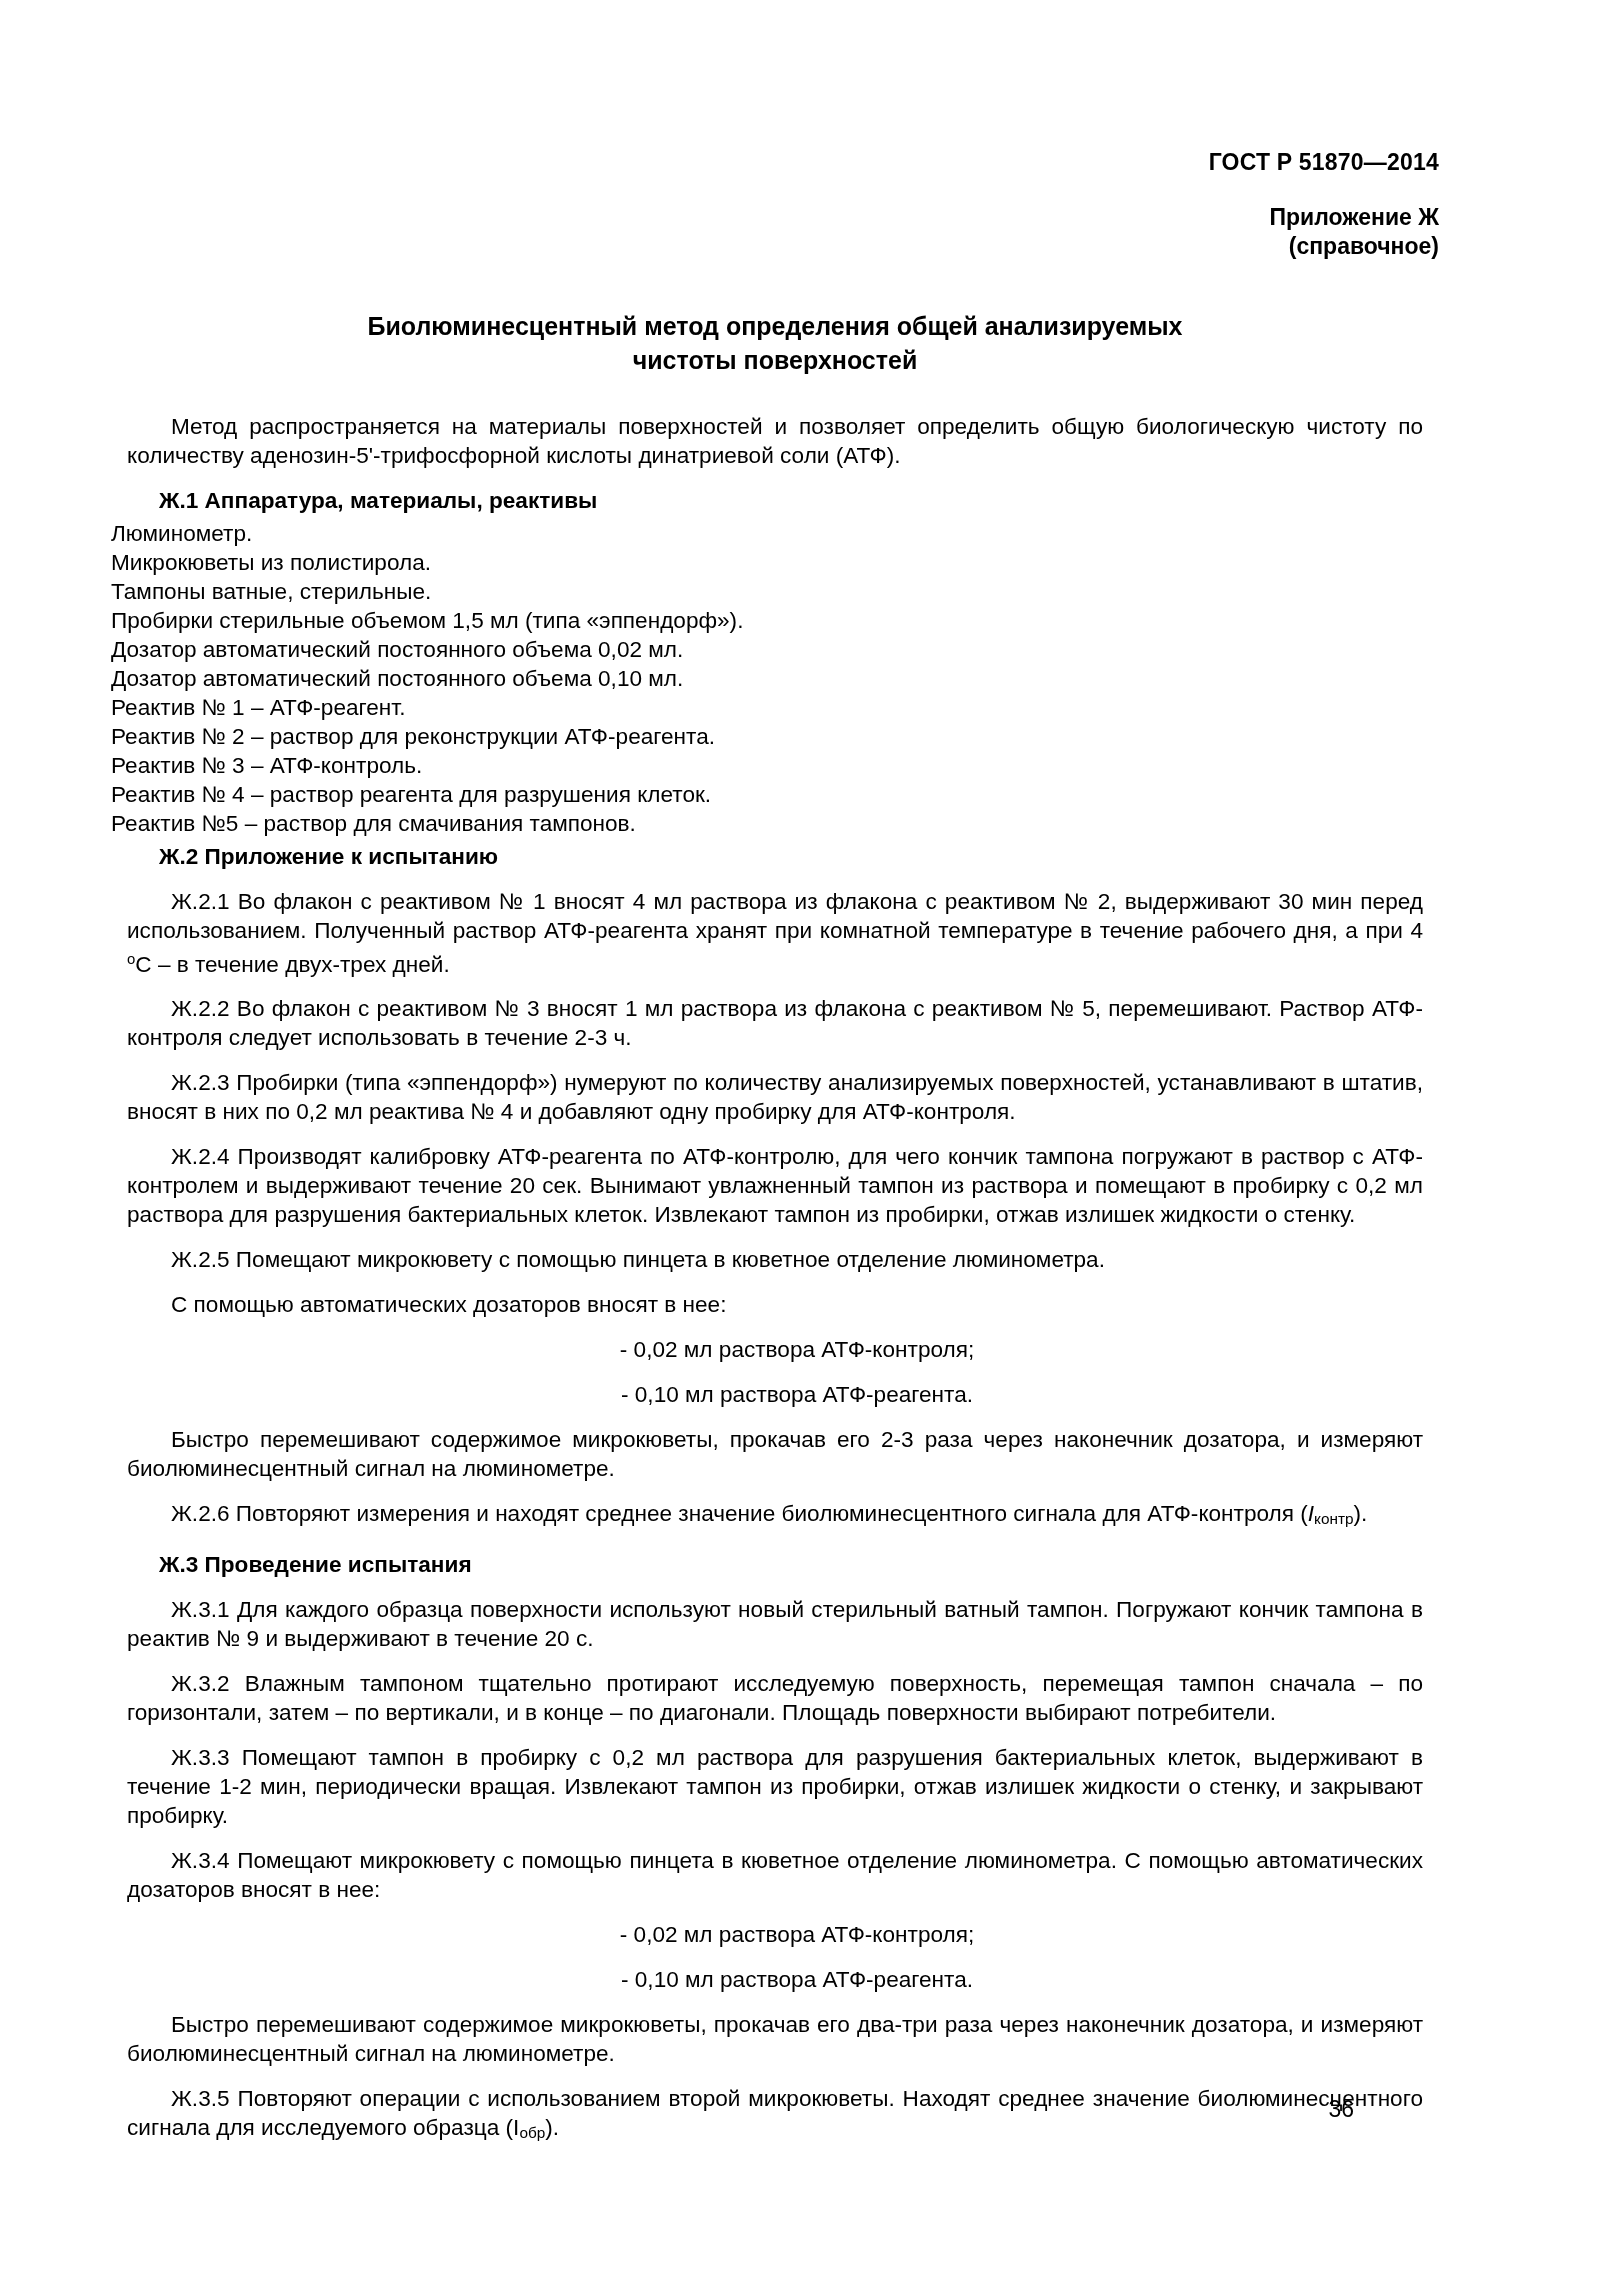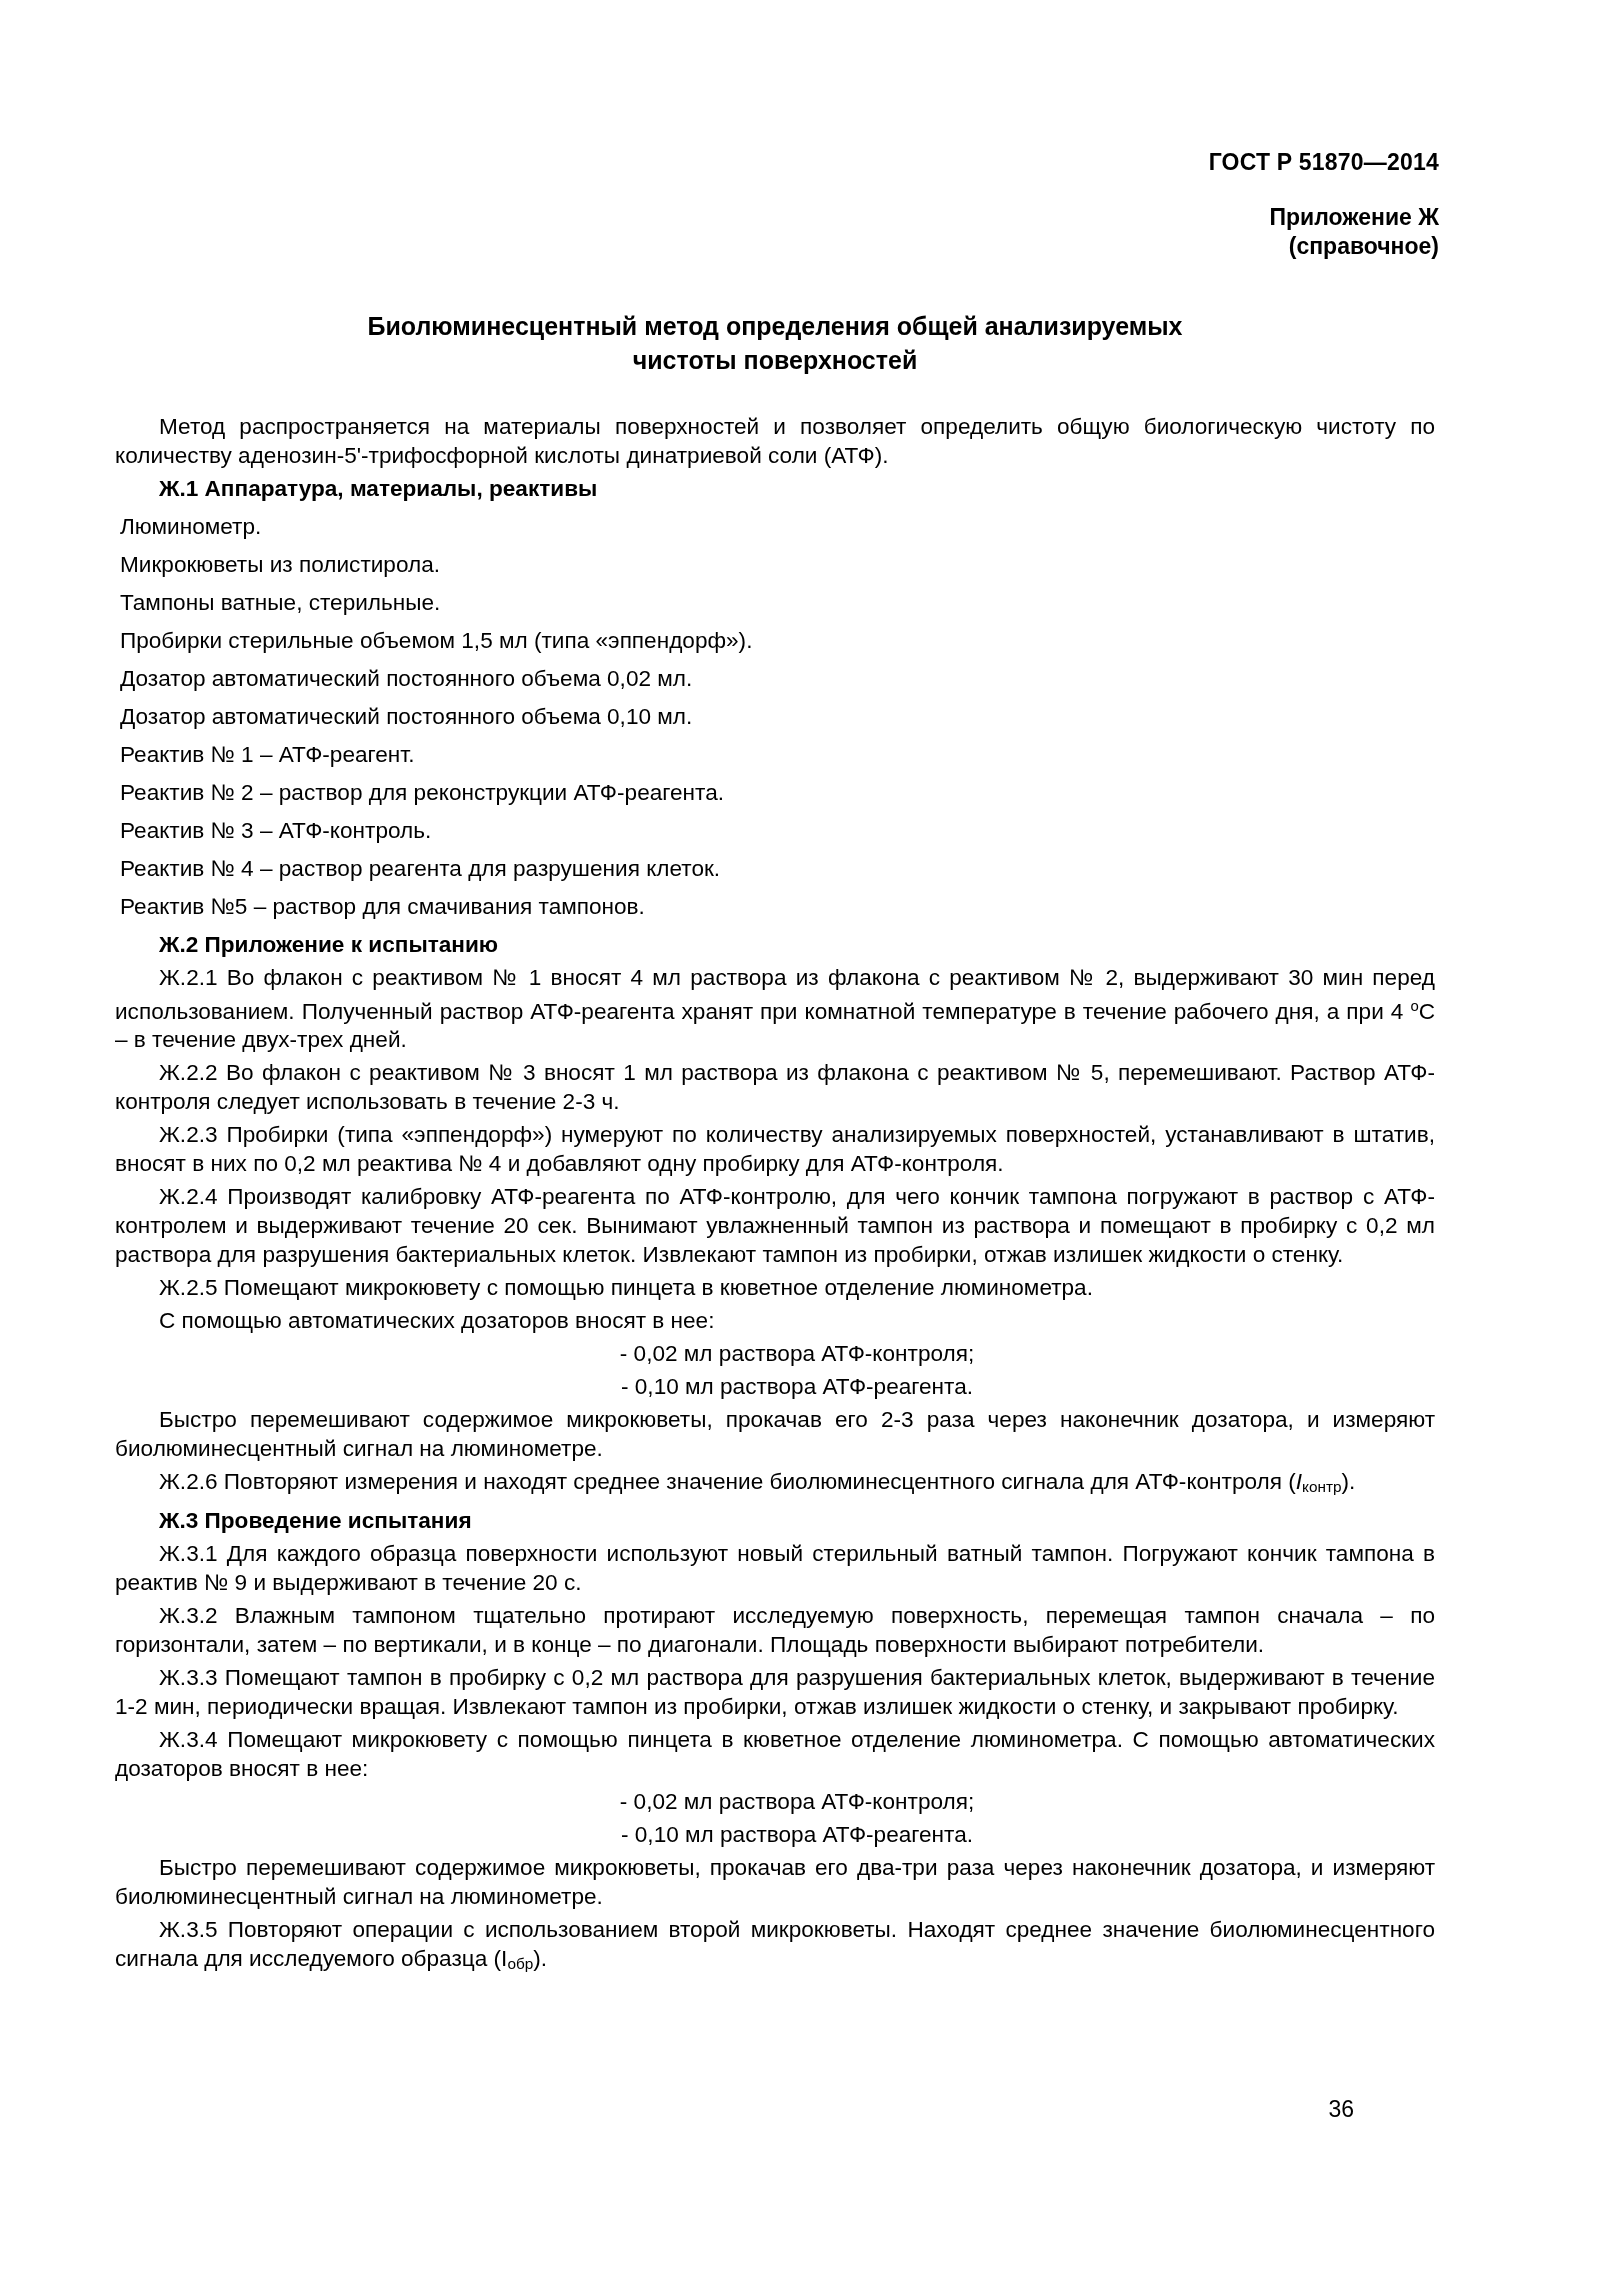--- a/index.html
+++ b/index.html
@@ -61,21 +61,21 @@
     display: block;
   }
 
   
   .body {
     margin-top: 34px;
     font-size: 22.6px;
     line-height: 29px;
   }
   .p {
-    margin: 4px;
+    margin: 16px;
     text-align: justify;
     text-justify: inter-word;
     hyphens: manual;
   }
   .p.indent {
     text-indent: 44px;
   }
   .p.bullet {
     text-indent: 0;
     text-align: center;
@@ -83,21 +83,21 @@
   .p.bullet.pad {
     padding-left: 44px;
   }
   .sec-head {
     margin: 4px;
     font-weight: bold;
     text-indent: 44px;
     text-align: left;
   }
   .list-item {
-    margin: 9px;
+    margin: 0;
     text-indent: 0;
     text-align: left;
   }
   sub {
     font-size: 0.68em;
     vertical-align: -0.22em;
     font-style: normal;
   }
   .ital {
     font-style: italic;

